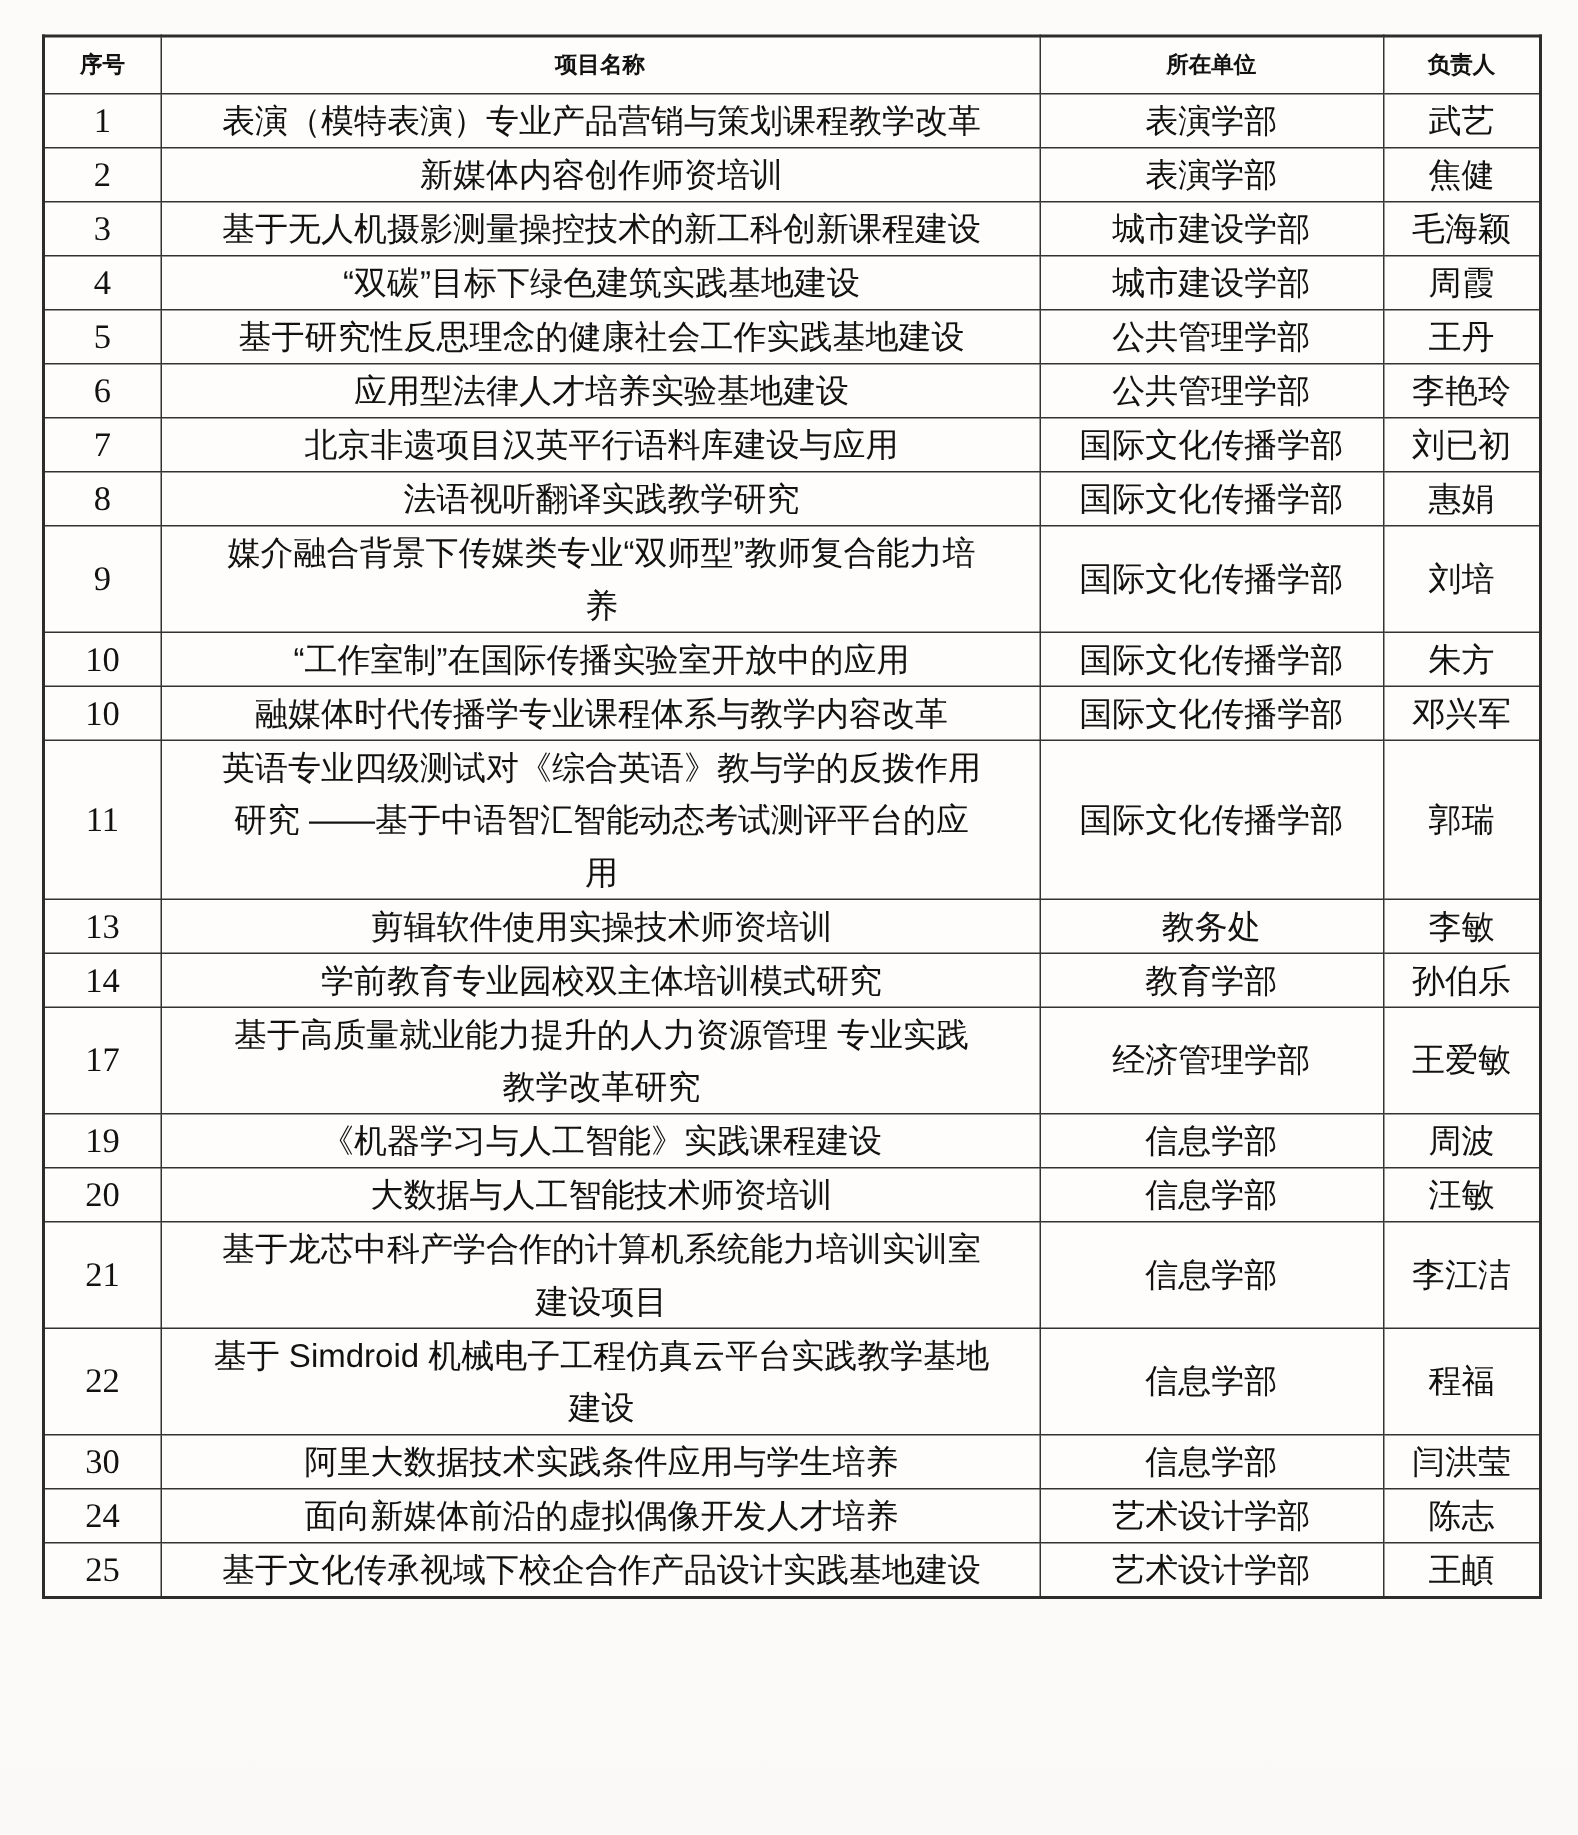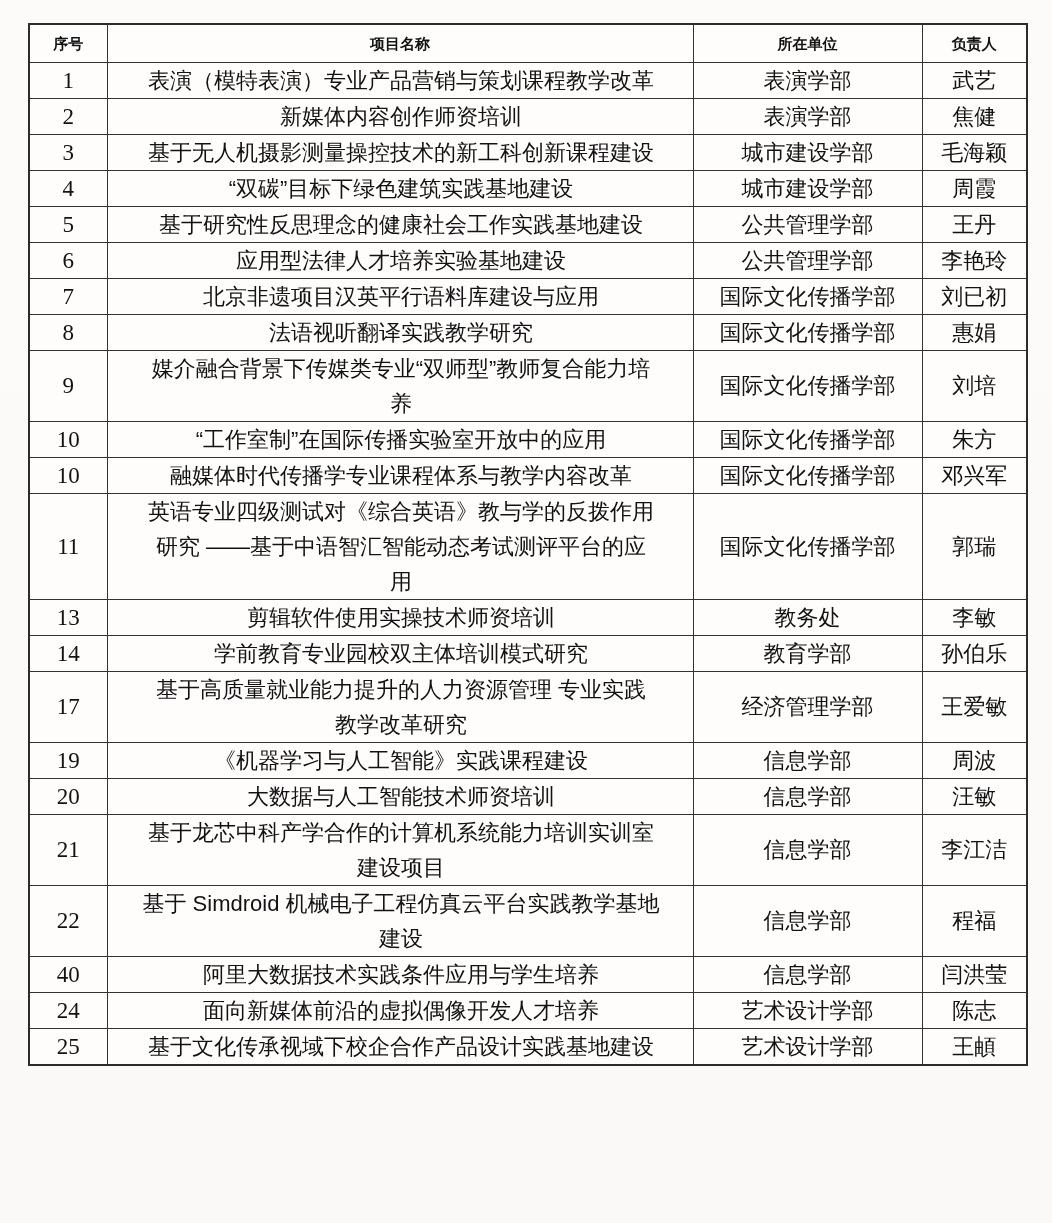--- a/index.html
+++ b/index.html
@@ -184,21 +184,21 @@
           <td class="col-leader">李江洁</td>
         </tr>
         <tr>
           <td class="col-index">22</td>
           <td class="col-project">基于 Simdroid 机械电子工程仿真云平台实践教学基地
 建设</td>
           <td class="col-unit">信息学部</td>
           <td class="col-leader">程福</td>
         </tr>
         <tr>
-          <td class="col-index">40</td>
+          <td class="col-index">30</td>
           <td class="col-project">阿里大数据技术实践条件应用与学生培养</td>
           <td class="col-unit">信息学部</td>
           <td class="col-leader">闫洪莹</td>
         </tr>
         <tr>
           <td class="col-index">24</td>
           <td class="col-project">面向新媒体前沿的虚拟偶像开发人才培养</td>
           <td class="col-unit">艺术设计学部</td>
           <td class="col-leader">陈志</td>
         </tr>

